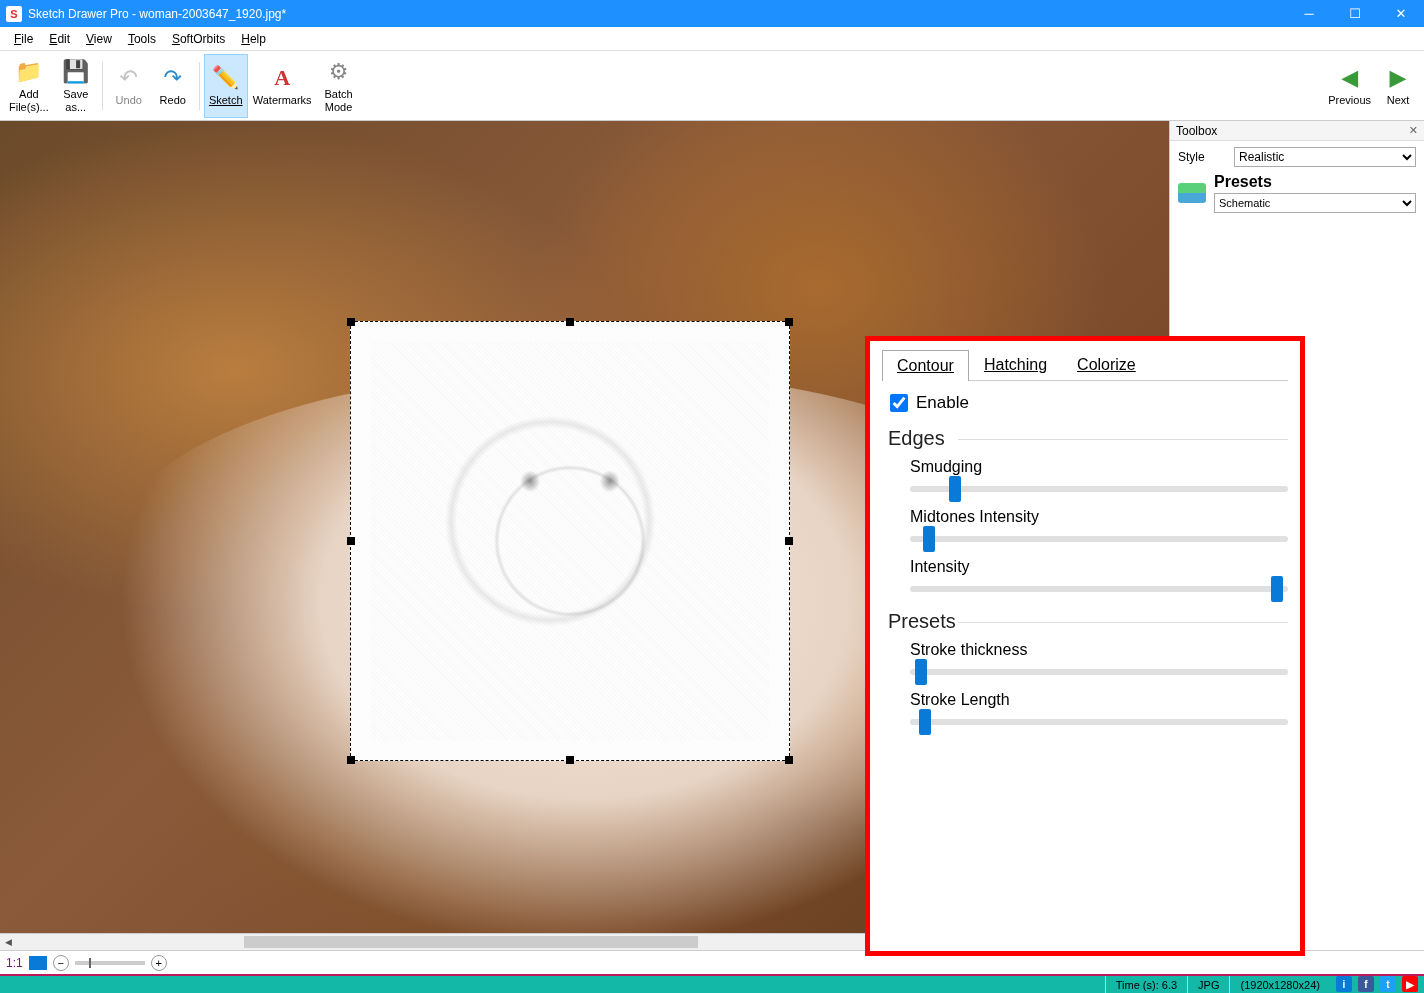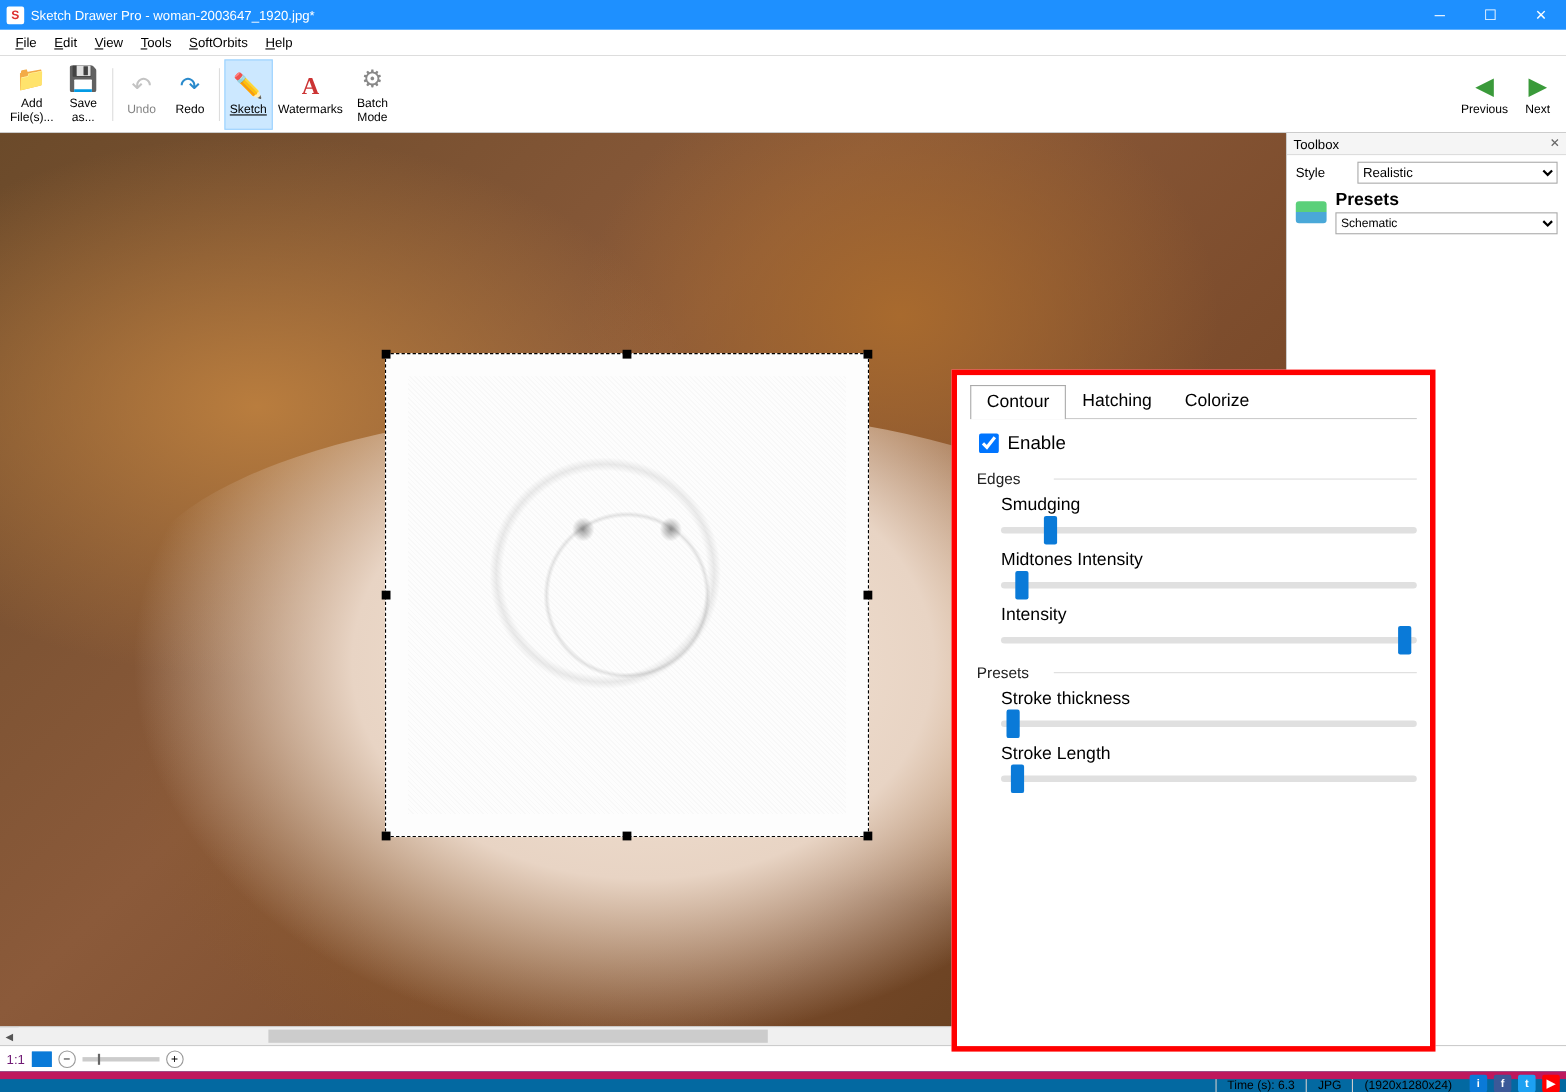--- a/index.html
+++ b/index.html
@@ -68,42 +68,42 @@
 .sb-row select { flex:1; font-size:12px; border:1px solid #aaa; height:20px; }
 .sb-presets { display:flex; align-items:center; padding:0 8px 6px 8px; gap:8px; }
 .sb-presets .picon { width:28px; height:20px; background:linear-gradient(#5bd07a 50%,#4aa8d8 50%); border-radius:3px; }
 .sb-presets .pcol { flex:1; }
 .sb-presets .pcol b { font-size:16px;margin-top:44px; }
 .sb-presets select { width:100%; font-size:11px; border:1px solid #aaa; height:20px; margin-top:2px; }
 
 
 .redpanel { position:absolute; left:865px; top:215px; width:440px; height:620px; border:5px solid #ff0000; background:#fff; font-size:15px; padding:8px 12px; }
 .rtabs { display:flex; border-bottom:1px solid #ccc; margin-bottom:12px; }
-.rtab { padding:6px 14px; border:1px solid transparent; border-bottom:none; cursor:default; font-size:16px; }
+.rtab { padding:6px 14px; border:1px solid transparent; border-bottom:none; cursor:default; font-size:16px;text-decoration:underline; }
 .rtab.active { border-color:#aaa; background:#fff; position:relative; top:1px; }
 .enable-row { display:flex; align-items:center; gap:8px; margin:4px 0 14px 8px; font-size:17px; }
 .enable-row input { width:18px; height:18px; }
 .group { margin-bottom:18px; }
-.group > .gtitle { font-size:14px; color:#222; margin-left:6px; margin-bottom:8px; position:relative; }
+.group > .gtitle { font-size:20px; color:#222; margin-left:6px; margin-bottom:8px; position:relative; }
 .group > .gtitle::after { content:""; position:absolute; top:50%; left:70px; right:0; height:1px; background:#ddd; }
 .slider-item { margin:6px 0 16px 28px; }
 .slider-item .slabel { font-size:16px; margin-bottom:6px; }
 .strack2 { height:6px; background:#e0e0e0; border-radius:3px; position:relative; margin:10px 0; }
 .sthumb2 { position:absolute; width:12px; height:26px; background:#0a7ad8; top:-10px; border-radius:2px; transform:translateX(-50%); }
 
 
 .zoombar { height:24px; border-top:1px solid #ccc; display:flex; align-items:center; font-size:12px; padding:0 6px; gap:6px; }
 .zoombar .z11 { color:#701a75; cursor:default; }
 .zoombar .zfit { width:18px; height:14px; border:2px solid #0a7ad8; background:#0a7ad8; }
 .zoombar .zbtn { width:16px; height:16px; border:1px solid #999; border-radius:50%; display:flex; align-items:center; justify-content:center; font-size:11px; cursor:default; }
 .zoombar .ztrack { width:70px; height:4px; background:#ccc; position:relative; }
 .zoombar .ztrack .zt { position:absolute; width:2px; height:10px; background:#666; top:-3px; }
 
 
-.statusbar { height:19px; border-top:7px solid #be185d; display:flex; align-items:flex-end; font-size:11px; background:#0369a1; }
+.statusbar { height:19px; border-top:2px solid #be185d; display:flex; align-items:flex-start; font-size:11px; background:#14b8a6; }
 .statusbar .cell { padding:0 10px; border-left:1px solid #ccc; height:100%; display:flex; align-items:center; }
 .statusbar .cell:first-child { border-left:none; flex:1; }
 .statusbar .social { margin-left:auto; display:flex; gap:6px; padding:0 6px; align-items:center; }
 .statusbar .sicon { width:16px; height:16px; border-radius:2px; display:flex; align-items:center; justify-content:center; color:#fff; font-size:10px; font-weight:bold; }
 
 select { background:#fff; }
 </style>
 </head>
 <body>
 

